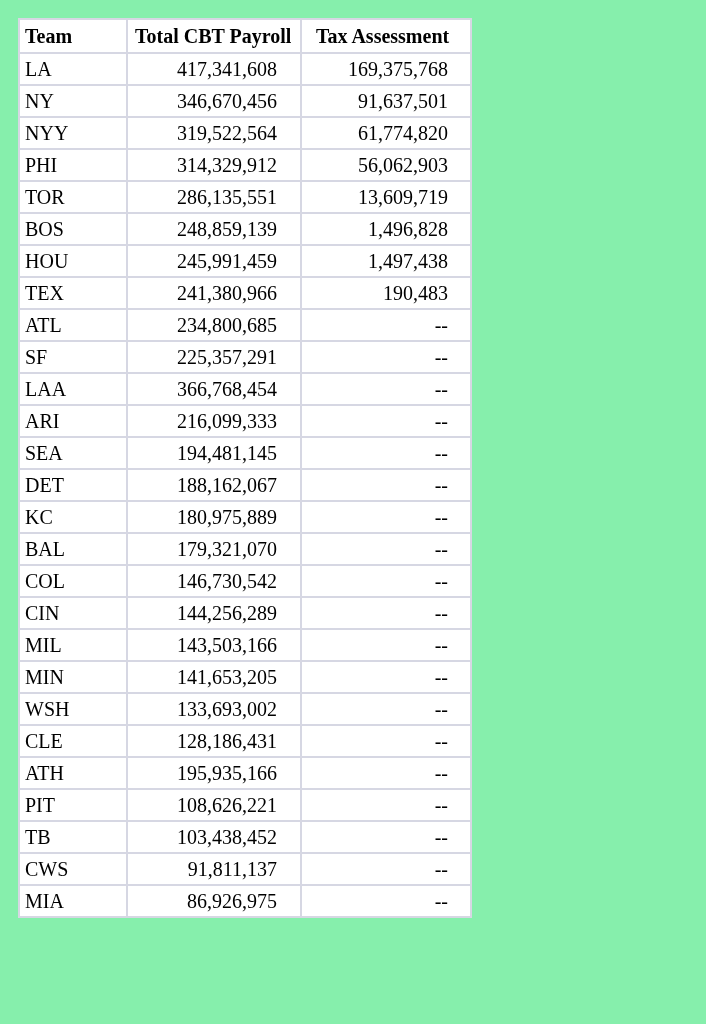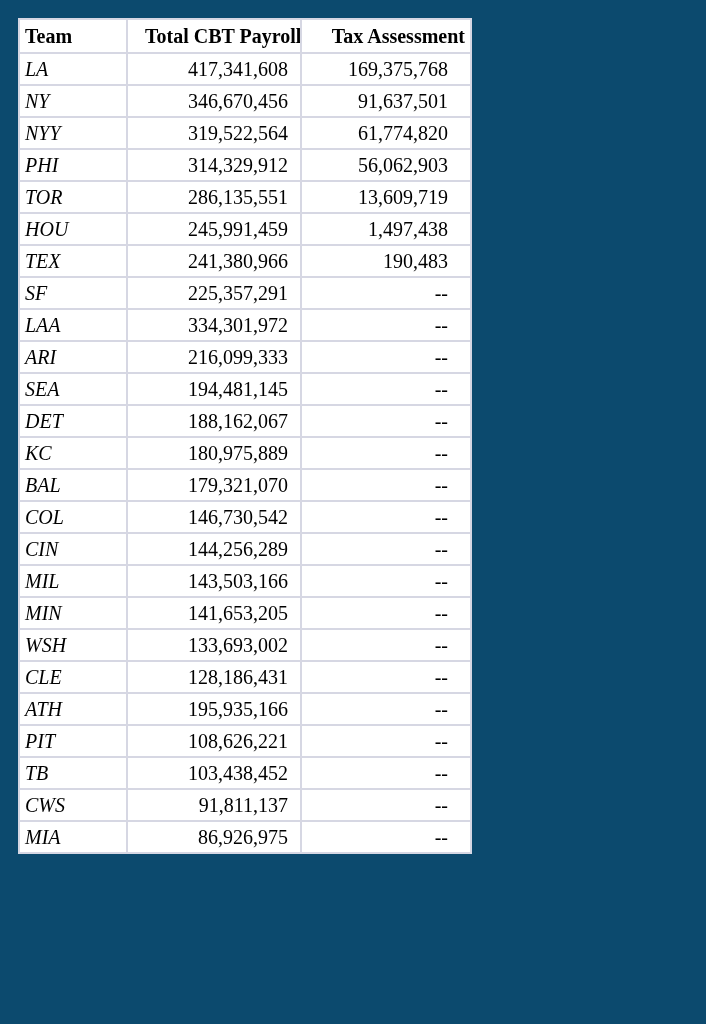--- a/index.html
+++ b/index.html
@@ -12,21 +12,21 @@
     height: 1024px;
     background: #ffffff;
     font-family: "Liberation Serif", "DejaVu Serif", serif;
     overflow: hidden;
   }
 
   .sheet {
     position: relative;
     width: 706px;
     height: 1024px;
-    background: #0c4a6e;
+    background: #86efac;
   }
 
   .payroll-table {
     position: absolute;
     left: 18px;
     top: 18px;
     border-collapse: separate;
     border-spacing: 0;
     table-layout: fixed;
     width: 454px;
@@ -57,25 +57,25 @@
   }
 
   .payroll-table thead th {
     border-top: 2px solid #d6d7e3;
     font-weight: bold;
     height: 32px;
     line-height: 32px;
   }
 
   .payroll-table thead th.th-team { text-align: left; }
-  .payroll-table thead th.th-pay  { text-align: left; padding-left: 17px; }
-  .payroll-table thead th.th-tax  { text-align: right; padding-left: 20px; }
-
-  .payroll-table tbody td.cell-team { text-align: left; font-style: italic; }
-  .payroll-table tbody td.cell-pay  { text-align: right; padding-right: 12px; }
+  .payroll-table thead th.th-pay  { text-align: left; padding-left: 7px; }
+  .payroll-table thead th.th-tax  { text-align: left; padding-left: 14px; }
+
+  .payroll-table tbody td.cell-team { text-align: left; }
+  .payroll-table tbody td.cell-pay  { text-align: right; padding-right: 23px; }
   .payroll-table tbody td.cell-tax  { text-align: right; padding-right: 22px; }
 </style>
 </head>
 <body>
 
 <div class="sheet">
   <table class="payroll-table">
     <colgroup>
       <col class="col-team">
       <col class="col-pay">
@@ -108,37 +108,47 @@
           <td class="cell-team">PHI</td>
           <td class="cell-pay">314,329,912</td>
           <td class="cell-tax">56,062,903</td>
         </tr>
         <tr>
           <td class="cell-team">TOR</td>
           <td class="cell-pay">286,135,551</td>
           <td class="cell-tax">13,609,719</td>
         </tr>
         <tr>
+          <td class="cell-team">BOS</td>
+          <td class="cell-pay">248,859,139</td>
+          <td class="cell-tax">1,496,828</td>
+        </tr>
+        <tr>
           <td class="cell-team">HOU</td>
           <td class="cell-pay">245,991,459</td>
           <td class="cell-tax">1,497,438</td>
         </tr>
         <tr>
           <td class="cell-team">TEX</td>
           <td class="cell-pay">241,380,966</td>
           <td class="cell-tax">190,483</td>
         </tr>
         <tr>
+          <td class="cell-team">ATL</td>
+          <td class="cell-pay">234,800,685</td>
+          <td class="cell-tax">--</td>
+        </tr>
+        <tr>
           <td class="cell-team">SF</td>
           <td class="cell-pay">225,357,291</td>
           <td class="cell-tax">--</td>
         </tr>
         <tr>
           <td class="cell-team">LAA</td>
-          <td class="cell-pay">334,301,972</td>
+          <td class="cell-pay">366,768,454</td>
           <td class="cell-tax">--</td>
         </tr>
         <tr>
           <td class="cell-team">ARI</td>
           <td class="cell-pay">216,099,333</td>
           <td class="cell-tax">--</td>
         </tr>
         <tr>
           <td class="cell-team">SEA</td>
           <td class="cell-pay">194,481,145</td>

